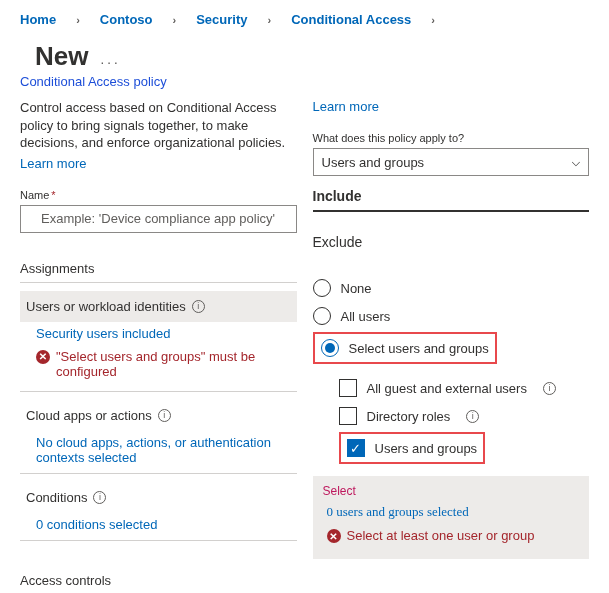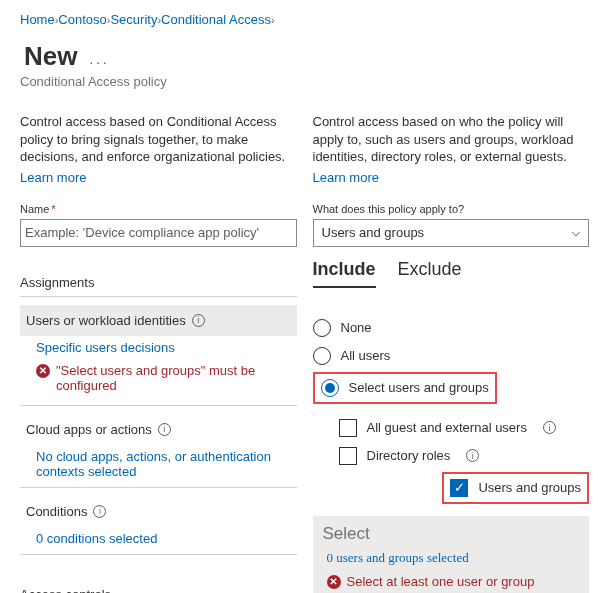--- a/index.html
+++ b/index.html
@@ -5,34 +5,34 @@
   * { box-sizing: border-box; }
   body {
     margin: 0;
     font-family: "Segoe UI", -apple-system, sans-serif;
     font-size: 13px;
     color: #323130;
     background: #fff;
     width: 609px;
     padding: 12px 20px;
   }
-  .breadcrumb { display: flex; align-items: center; gap: 0; font-size: 13px; margin-bottom: 10px; }
+  .breadcrumb { display: flex; align-items: center; gap: 20px; font-size: 13px; margin-bottom: 10px; font-weight: bold; }
   .breadcrumb a { color: #0067b8; text-decoration: none; cursor: pointer; }
   .breadcrumb .chev { color: #605e5c; font-size: 11px; }
-  h1 { font-size: 26px; font-weight: 600; margin: 4px 0 0 4px; display: inline-block; }
+  h1 { font-size: 26px; font-weight: 600; margin: 4px 0 0 15px; display: inline-block; }
   .title-dots { color: #605e5c; font-size: 14px; margin-left: 8px; letter-spacing: 2px; vertical-align: middle;}
-  .subtitle { color: #737373; font-size: 13px; margin-top: 2px; margin-bottom: 24px; }
+  .subtitle { color: #1d4ed8; font-size: 13px; margin-top: 2px; margin-bottom: 10px; }
   .cols { display: flex; gap: 16px; }
   .col { flex: 1; min-width: 0; }
   .desc { font-size: 13px; line-height: 1.35; margin-bottom: 4px; }
   .link { color: #0067b8; cursor: pointer; }
   .section-label { font-size: 11px; margin-top: 18px; margin-bottom: 4px; }
   .required { color: #a4262c; margin-left: 2px; }
   input.textbox {
-    width: 100%; height: 28px; border: 1px solid #8a8886; padding: 0 4px;
+    width: 100%; height: 28px; border: 1px solid #8a8886; padding: 0 20px;
     font-size: 13px; color: #323130; background: #fff;
   }
   input.textbox::placeholder { color: #605e5c; }
   .group-title { font-size: 13px; border-bottom: 1px solid #d2d0ce; padding: 10px 0 6px 0; margin-top: 18px; }
   .panel-row { display: flex; align-items: center; padding: 8px 6px; font-size: 13px; margin-top: 8px; }
   .panel-selected { background: #edebe9; }
   .info-icon {
     display: inline-flex; width: 13px; height: 13px; border: 1px solid #605e5c;
     border-radius: 50%; font-size: 9px; align-items: center; justify-content: center;
     color: #605e5c; margin-left: 6px;
@@ -43,39 +43,39 @@
     width: 14px; height: 14px; border-radius: 50%; background: #a4262c; color: #fff;
     display: inline-flex; align-items: center; justify-content: center; font-size: 10px; font-weight: bold;
     flex: none; margin-top: 1px;
   }
   .divider { border-bottom: 1px solid #d2d0ce; margin-top: 4px;}
   .select-box {
     width: 100%; height: 28px; border: 1px solid #8a8886; display: flex; align-items: center;
     justify-content: space-between; padding: 0 8px; font-size: 13px; cursor: pointer;
   }
   .chev-down { font-size: 11px; color: #323130;}
-  .tabs { display: flex; gap: 22px; margin-top: 12px; font-size: 18px;}
+  .tabs { display: flex; gap: 22px; margin-top: 12px; font-size: 14px; flex-direction: column;}
   .tab { padding-bottom: 6px; cursor: pointer; }
   .tab.active { font-weight: 600; border-bottom: 2px solid #323130;}
   .radio-row, .check-row { display: flex; align-items: center; gap: 10px; font-size: 13px; padding: 5px 0;}
   .radio {
     width: 18px; height: 18px; border: 1px solid #323130; border-radius: 50%;
     display: inline-flex; align-items: center; justify-content: center; flex: none;
   }
   .radio.selected { border-color: #0067b8; }
   .radio.selected::after { content: ""; width: 10px; height: 10px; background: #0067b8; border-radius: 50%; }
   .checkbox {
     width: 18px; height: 18px; border: 1px solid #323130; display: inline-flex;
     align-items: center; justify-content: center; flex: none; background: #fff;
   }
   .checkbox.checked { background: #0067b8; border-color: #0067b8; color: #fff; font-size: 13px; }
-  .indent { padding-left: 26px; text-align: right; }
+  .indent { padding-left: 26px; }
   .highlight-box { border: 2px solid #e8484c; padding: 2px 4px; display:inline-flex; }
   .select-panel { background: #edebe9; padding: 8px 10px; margin-top: 12px; }
-  .select-panel .hdr { font-size: 17px; color: #737373; margin-bottom: 4px;}
+  .select-panel .hdr { font-size: 12px; color: #be185d; margin-bottom: 4px;}
 </style>
 </head>
 <body>
 
 <div class="breadcrumb">
   <a>Home</a>
   <span class="chev">›</span>
   <a>Contoso</a>
   <span class="chev">›</span>
   <a>Security</a>
@@ -100,21 +100,21 @@
       <span>Name</span><span class="required">*</span>
     </div>
     <input class="textbox" placeholder="Example: 'Device compliance app policy'" style="">
 
     <div class="group-title">Assignments</div>
 
     <div class="panel-row panel-selected">
       <span>Users or workload identities</span>
       <span class="info-icon">i</span>
     </div>
-    <span class="sub-link">Specific users decisions</span>
+    <span class="sub-link">Security users included</span>
     <div class="error-row">
       <span class="error-icon">✕</span>
       <span>"Select users and groups" must be configured</span>
     </div>
     <div class="divider"></div>
 
     <div class="panel-row">
       <span>Cloud apps or actions</span>
       <span class="info-icon">i</span>
     </div>
@@ -125,35 +125,34 @@
       <span>Conditions</span>
       <span class="info-icon">i</span>
     </div>
     <span class="sub-link">0 conditions selected</span>
     <div class="divider"></div>
 
     <div class="group-title" style="margin-top:22px;">Access controls</div>
   </div>
 
   <div class="col">
-    <div class="desc">Control access based on who the policy will apply to, such as users and groups, workload identities, directory roles, or external guests.</div>
     <span class="link">Learn more</span>
 
     <div class="section-label">What does this policy apply to?</div>
     <div class="select-box">
       <span>Users and groups</span>
       <span class="chev-down">⌵</span>
     </div>
 
     <div class="tabs">
       <div class="tab active">Include</div>
       <div class="tab">Exclude</div>
     </div>
 
-    <div style="margin-top:26px;">
+    <div style="margin-top:18px;">
       <div class="radio-row">
         <span class="radio"></span>
         <span>None</span>
       </div>
       <div class="radio-row">
         <span class="radio"></span>
         <span>All users</span>
       </div>
       <div class="highlight-box" style="margin-top:2px;justify-content:flex-end;">
         <div class="radio-row" style="padding:3px 2px;">

